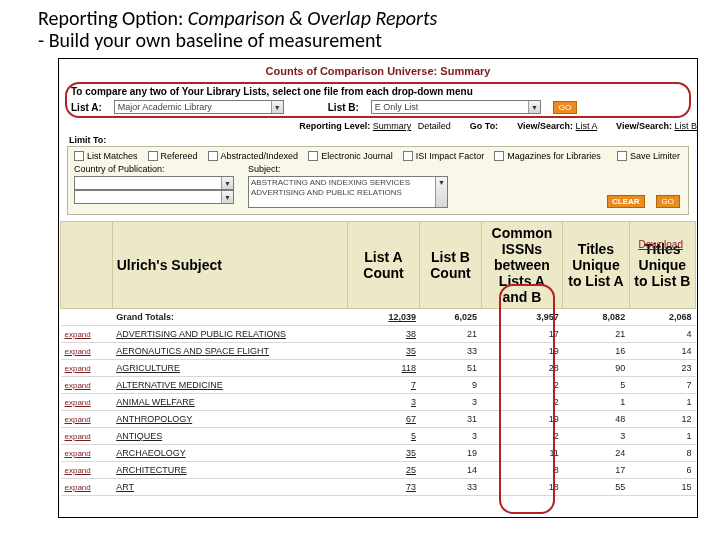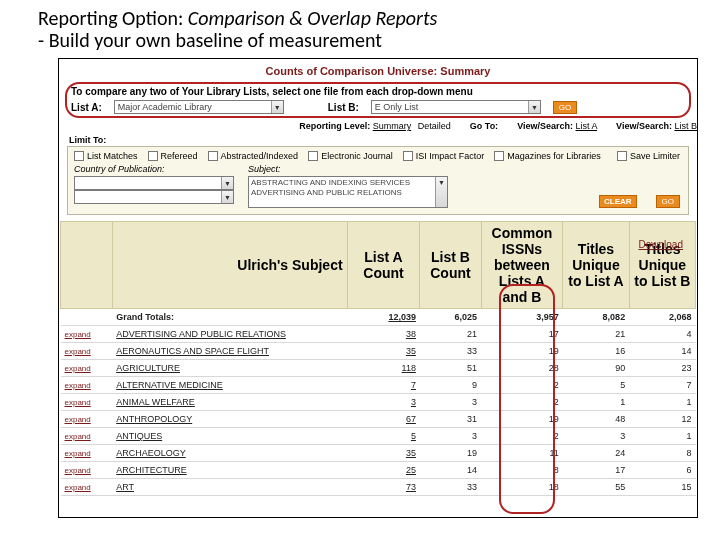--- a/index.html
+++ b/index.html
@@ -134,21 +134,21 @@
   }
   .chkbox {
     width: 10px; height: 10px; border: 1px solid #777; background: #fff;
   }
   .filters-row2 {
     display: flex;
     gap: 14px;
     align-items: flex-start;
     font-size: 9px;
   }
-  .filters-col .flabel { font-weight: 400; margin-bottom: 2px; font-style: italic; }
+  .filters-col .flabel { font-weight: 400; margin-bottom: 2px; }
   .multiselect {
     border: 1px solid #7a7a7a;
     background: #fff;
     font-size: 8px;
     width: 200px;
     height: 32px;
     position: relative;
     overflow: hidden;
     line-height: 10px;
     padding: 1px 14px 1px 2px;
@@ -179,21 +179,21 @@
   }
   .save-limiter {
     position: absolute;
     right: 8px; top: 4px;
     font-size: 9px;
     display: flex; align-items: center; gap: 3px;
   }
   .filter-actions {
     position: absolute;
     right: 8px; bottom: 6px;
-    display: flex; gap: 19px;
+    display: flex; gap: 11px;
   }
   .download-link {
     position: absolute;
     right: 14px;
     top: 180px;
     color: #7a1a1a;
     font-size: 10px;
     text-decoration: underline;
   }
   table.data {
@@ -205,21 +205,21 @@
   table.data th {
     background: #ece8c8;
     border: 1px solid #cfc9a0;
     font-size: 14px;
     font-weight: 700;
     padding: 3px 4px;
     color: #000;
     vertical-align: middle;
     text-align: center;
   }
-  table.data th.subject { text-align: right; }
+  table.data th.subject { text-align: left; }
   table.data td {
     border-bottom: 1px solid #d8d8d8;
     padding: 3px 4px;
     font-size: 9px;
     color: #222;
     text-align: right;
   }
   table.data td.expand {
     color: #7a1a1a;
     text-decoration: underline;

